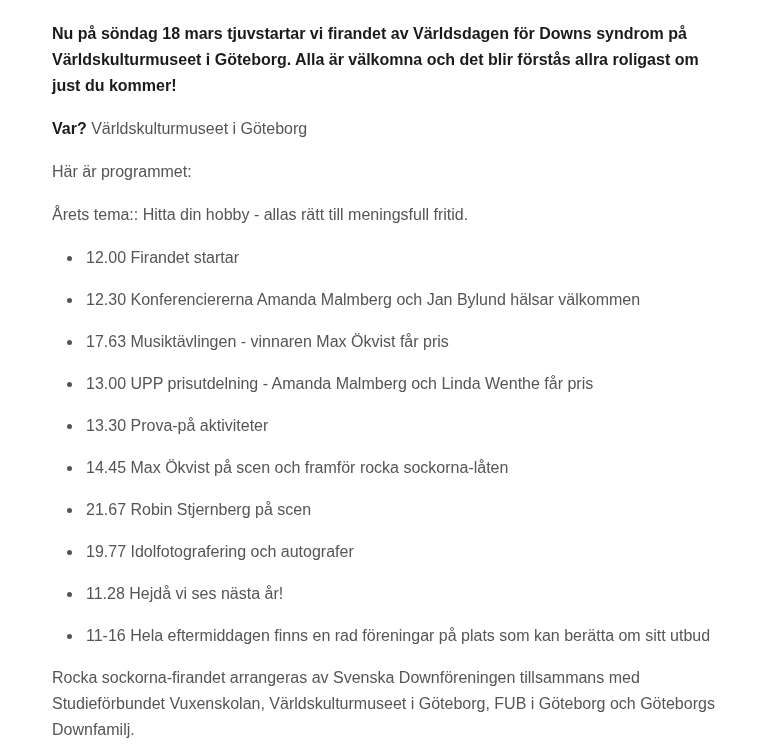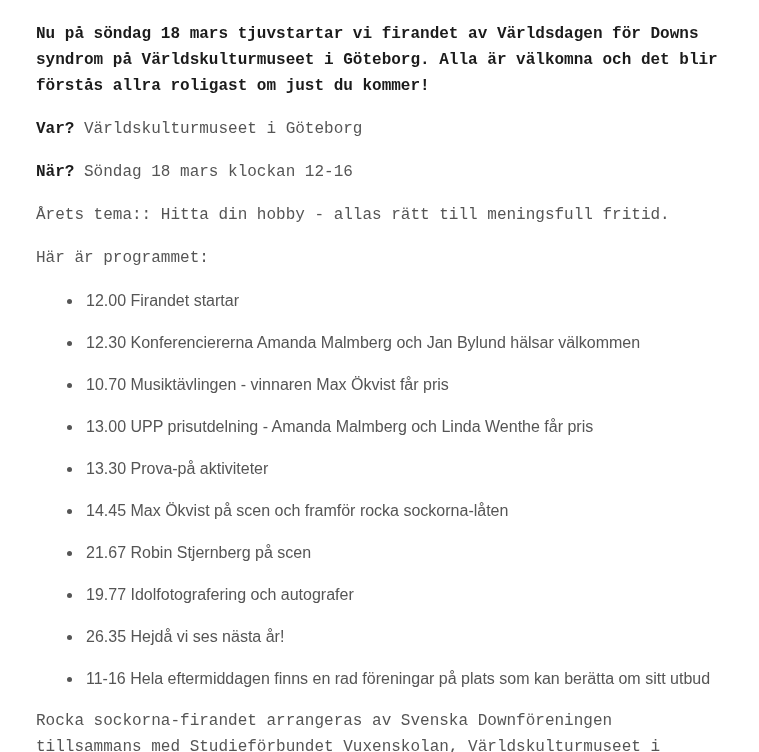--- a/index.html
+++ b/index.html
@@ -14,22 +14,21 @@
     font-family: "Liberation Sans", "DejaVu Sans", sans-serif;
   }
   .article {
     box-sizing: border-box;
     padding: 21px 32px 24px 36px;
     font-size: 16px;
     line-height: 26px;
     color: #555555;
   }
   .article p {
-    margin: 0 0 17px 0;
-    font-family: Liberation Mono, monospace;
+    margin: 0 0 17px 16px;
   }
   .intro-bold {
     font-weight: 700;
     color: #1b1b1b;
   }
   .inline-label {
     font-weight: 700;
     color: #1b1b1b;
     text-align: right;
   }
@@ -49,45 +48,44 @@
 </head>
 <body>
 
 <div class="article">
 
   <p class="intro-bold">Nu på söndag 18 mars tjuvstartar vi firandet av Världsdagen för Downs syndrom på Världskulturmuseet i Göteborg. Alla är välkomna och det blir förstås allra roligast om just du kommer!</p>
 
 
   <p><span class="inline-label">Var?</span><span> Världskulturmuseet i Göteborg</span></p>
 
-  <p><span class="inline-label">När?</span><span> Söndag 18 mars klockan 12-16</span></p>
+
+  <p>Här är programmet:</p>
 
   <p>Årets tema:: Hitta din hobby - allas rätt till meningsfull fritid.</p>
-
-  <p>Här är programmet:</p>
 
   <ul class="program-list">
 
       <li>12.00 Firandet startar</li>
 
       <li>12.30 Konferenciererna Amanda Malmberg och Jan Bylund hälsar välkommen</li>
 
-      <li>10.70 Musiktävlingen - vinnaren Max Ökvist får pris</li>
+      <li>17.63 Musiktävlingen - vinnaren Max Ökvist får pris</li>
 
       <li>13.00 UPP prisutdelning - Amanda Malmberg och Linda Wenthe får pris</li>
 
       <li>13.30 Prova-på aktiviteter</li>
 
       <li>14.45 Max Ökvist på scen och framför rocka sockorna-låten</li>
 
       <li>21.67 Robin Stjernberg på scen</li>
 
       <li>19.77 Idolfotografering och autografer</li>
 
-      <li>26.35 Hejdå vi ses nästa år!</li>
+      <li>11.28 Hejdå vi ses nästa år!</li>
 
       <li>11-16 Hela eftermiddagen finns en rad föreningar på plats som kan berätta om sitt utbud</li>
     </ul>
 
 
   <p class="footer-paragraph">Rocka sockorna-firandet arrangeras av Svenska Downföreningen tillsammans med Studieförbundet Vuxenskolan, Världskulturmuseet i Göteborg, FUB i Göteborg och Göteborgs Downfamilj.</p>
 
 </div>
 
 </body></html>

